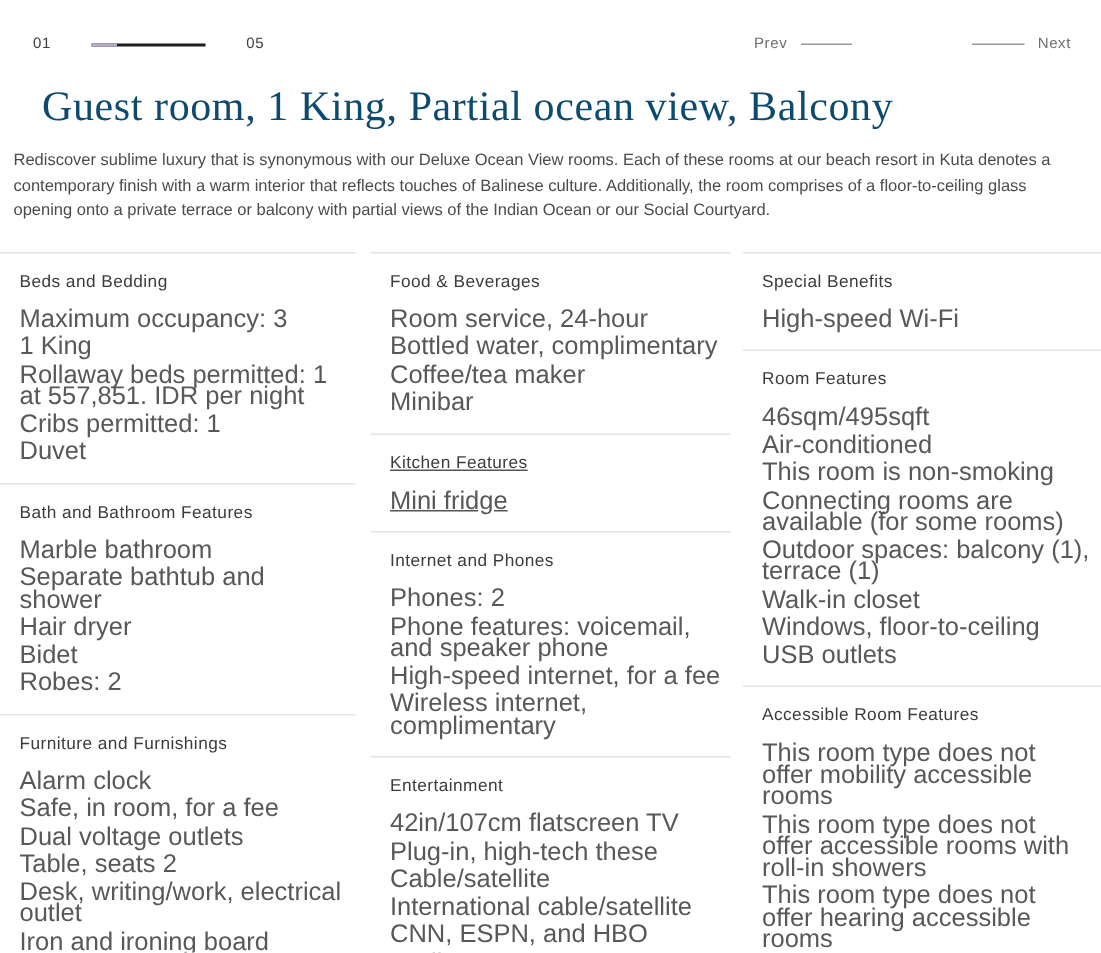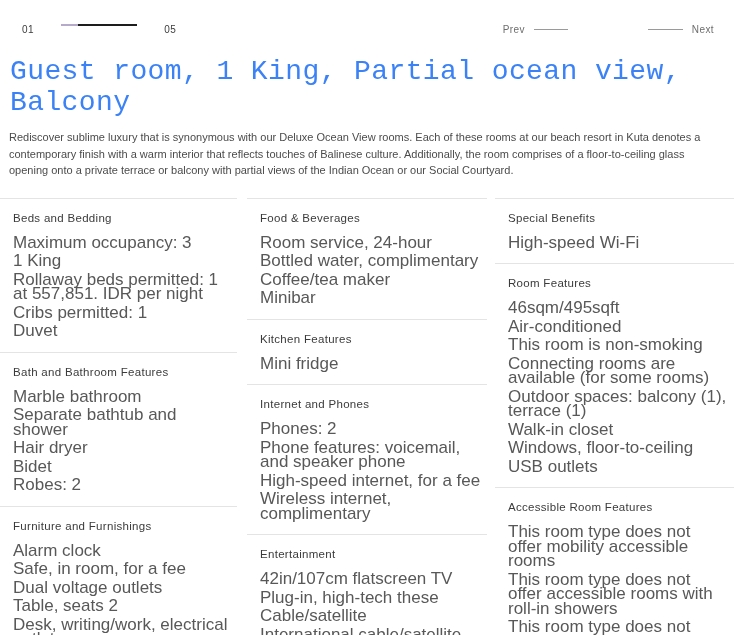--- a/index.html
+++ b/index.html
@@ -2,33 +2,33 @@
 <html><head>
 <meta charset="utf-8">
 <style>
   html,body{margin:0;padding:0;}
   body{
     width:734px;height:635px;overflow:hidden;background:#ffffff;
     font-family:"Liberation Sans",sans-serif;color:#555;position:relative;
   }
   
   .topbar{display:flex;justify-content:space-between;align-items:center;padding:24px 20px 0 22px;}
-  .pager{display:flex;gap:27px;font-size:10px;color:#3c3c3c;letter-spacing:.5px;}
+  .pager{display:flex;align-items:center;gap:27px;font-size:10px;color:#3c3c3c;letter-spacing:.5px;}
   .pager-track{width:76px;height:2px;background:#1d1d1d;position:relative;}
   .pager-fill{position:absolute;left:0;top:0;height:2px;}
   .nav{display:flex;align-items:center;font-size:10px;color:#6e6e6e;letter-spacing:.4px;}
   .nav-line{height:1px;background:#9a9a9a;display:inline-block;}
   .nav-line.prev{width:34px;margin-left:9px;}
   .nav-line.next{width:35px;margin-right:9px;}
   .nav-gap{width:80px;}
   .nav-btn{cursor:pointer;}
   
   .page-title{
-    font-family:Liberation Mono, monospace;font-weight:400;
-    font-size:28px;color:#3b82f6;letter-spacing:.4px;margin:21px 0 0 10px;
+    font-family:Liberation Serif, serif;font-weight:400;
+    font-size:28px;color:#0c4a6e;letter-spacing:.4px;margin:21px 0 0 28px;
   }
   .page-desc{font-size:11px;line-height:16.5px;color:#4b4b4b;margin:11px 10px 0 9px;}
   
   .columns{display:flex;margin-top:19px;}
   .col{flex:none;}
   .col-0{width:237px;margin-right:10px;}
   .col-1{width:240px;margin-right:8px;}
   .col-2{width:239px;}
   .sec{border-top:1px solid #c2410c;padding:13px 6px 13px 13px;}
   .sec.closing{border-bottom:1px solid #e4e4e4;}
@@ -98,21 +98,21 @@
     <div class="col col-1">
       <section class="sec" style="border-top-color: rgb(228, 228, 228);">
     <h3 class="sec-title">Food &amp; Beverages</h3>
     <ul class="sec-items">
           <li class="item">Room service, 24-hour</li>
           <li class="item">Bottled water, complimentary</li>
           <li class="item">Coffee/tea maker</li>
           <li class="item">Minibar</li>
         </ul>
   </section>
-      <section class="sec" style="border-top-color: rgb(228, 228, 228);">
+      <section class="sec" style="border-top-color: rgb(228, 228, 228); text-decoration: underline;">
     <h3 class="sec-title">Kitchen Features</h3>
     <ul class="sec-items">
           <li class="item">Mini fridge</li>
         </ul>
   </section>
       <section class="sec" style="border-top-color: rgb(228, 228, 228);">
     <h3 class="sec-title">Internet and Phones</h3>
     <ul class="sec-items">
           <li class="item">Phones: 2</li>
           <li class="item">Phone features: voicemail, and speaker phone</li>

